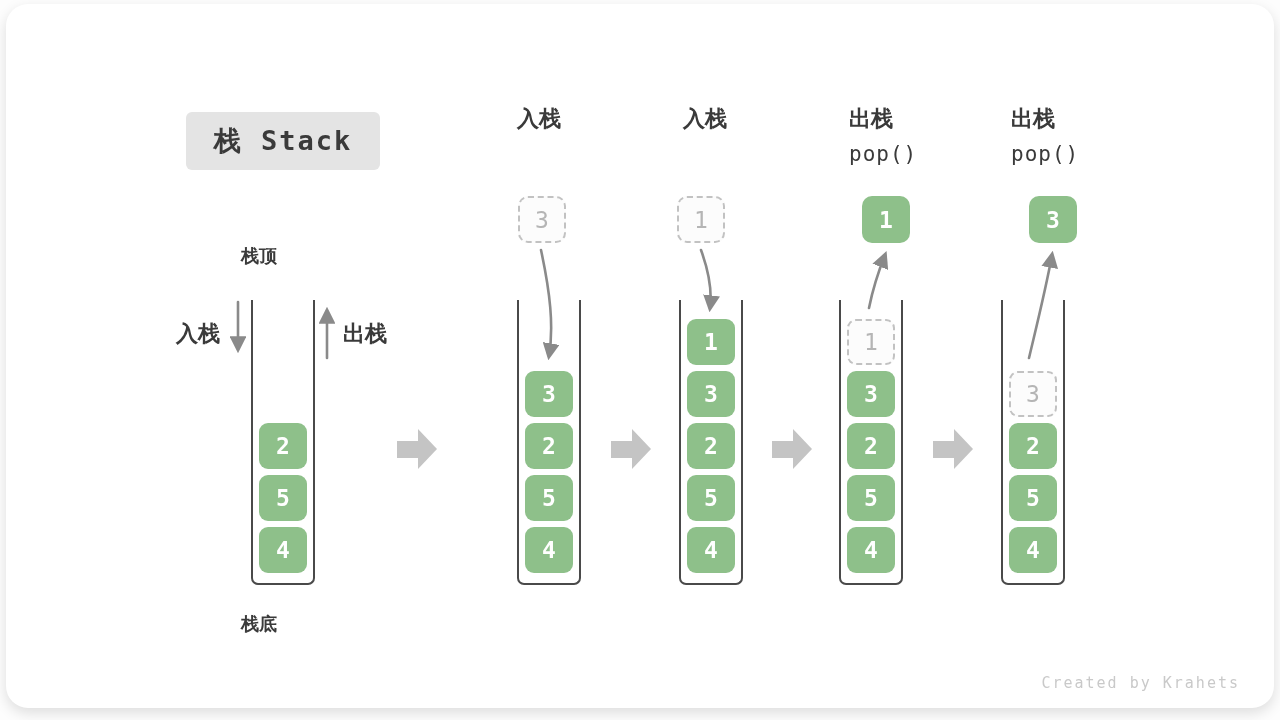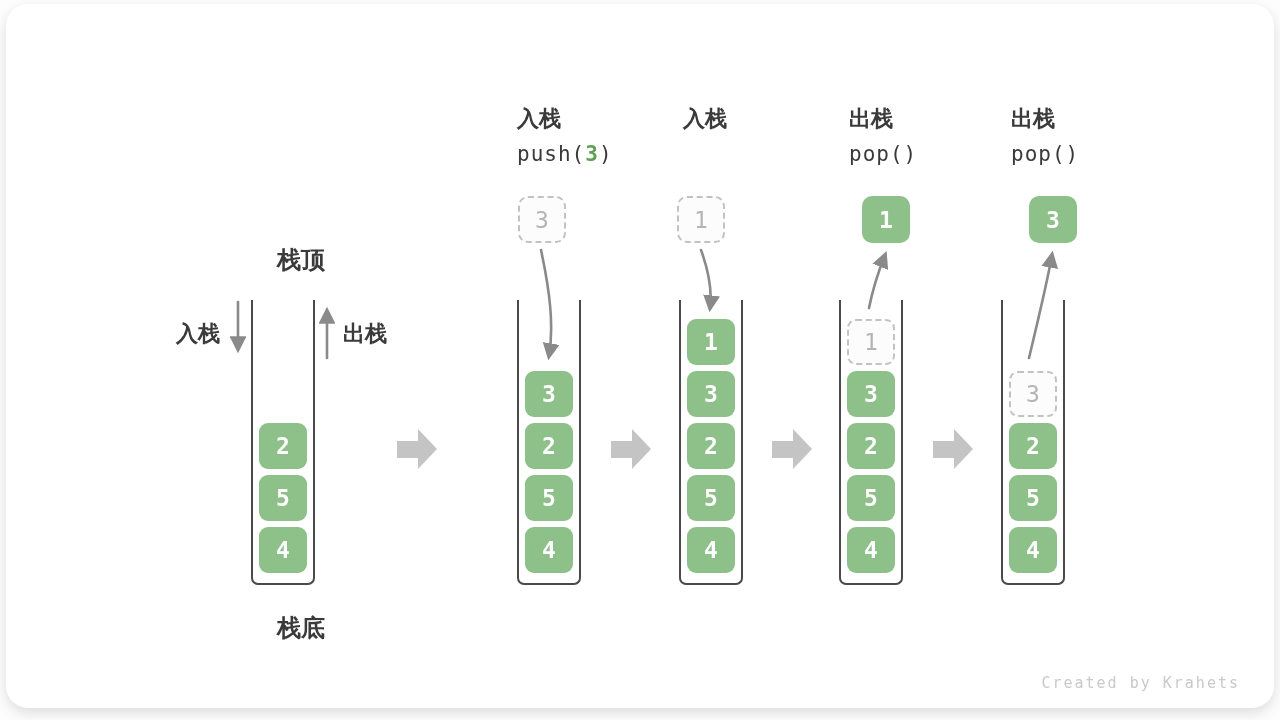--- a/index.html
+++ b/index.html
@@ -26,22 +26,22 @@
     font-size:27px;font-weight:bold;color:var(--dark-text);letter-spacing:2px;
     font-family:"DejaVu Sans Mono","DejaVu Sans",monospace;}
 
   .op-header{position:absolute;top:106px;width:170px;color:var(--dark-text);}
   .op-cn{font-size:22px;font-weight:600;line-height:26px;margin-bottom:9px;}
   .op-code{font-family:"DejaVu Sans Mono","Liberation Mono",monospace;
     font-size:21px;font-weight:500;line-height:26px;letter-spacing:1px;}
   .op-code .arg{color:var(--code-green);font-weight:bold;}
 
   .side-label{position:absolute;font-size:22px;font-weight:bold;color:var(--dark-text);}
-  .center-label{position:absolute;width:84px;text-align:right;
-    font-size:24px;font-weight:bold;color:var(--dark-text);}
+  .center-label{position:absolute;width:84px;text-align:left;
+    font-size:18px;font-weight:bold;color:var(--dark-text);}
 
   .stack-container{position:absolute;top:300px;width:64px;height:285px;background:#fff;
     border-left:2.5px solid var(--wall-color);
     border-right:2.5px solid var(--wall-color);
     border-bottom:2.5px solid var(--wall-color);
     border-radius:0 0 7px 7px;}
 
   .block{position:absolute;width:48px;height:46px;border-radius:9px;
     background:var(--block-green);color:#fff;
     display:flex;align-items:center;justify-content:center;
@@ -67,24 +67,24 @@
   .watermark{position:absolute;right:40px;top:674px;
     font-family:"DejaVu Sans Mono","Liberation Mono",monospace;
     font-size:15px;color:var(--watermark-gray);letter-spacing:2px;}
 </style>
 </head>
 <body>
 
 <div id="canvas">
   <div class="card"></div>
 
+  <div class="title-badge">栈 Stack</div>
 
   <div class="op-header" style="left:517px">
     <div class="op-cn">入栈</div>
-    <div class="op-code"><span>push(</span><span class="arg">3</span><span>)</span></div>
   </div>
   <div class="op-header" style="left:683px">
     <div class="op-cn">入栈</div>
   </div>
   <div class="op-header" style="left:849px">
     <div class="op-cn">出栈</div>
     <div class="op-code"><span>pop(</span><span class="arg"></span><span>)</span></div>
   </div>
   <div class="op-header" style="left:1011px">
     <div class="op-cn">出栈</div>

